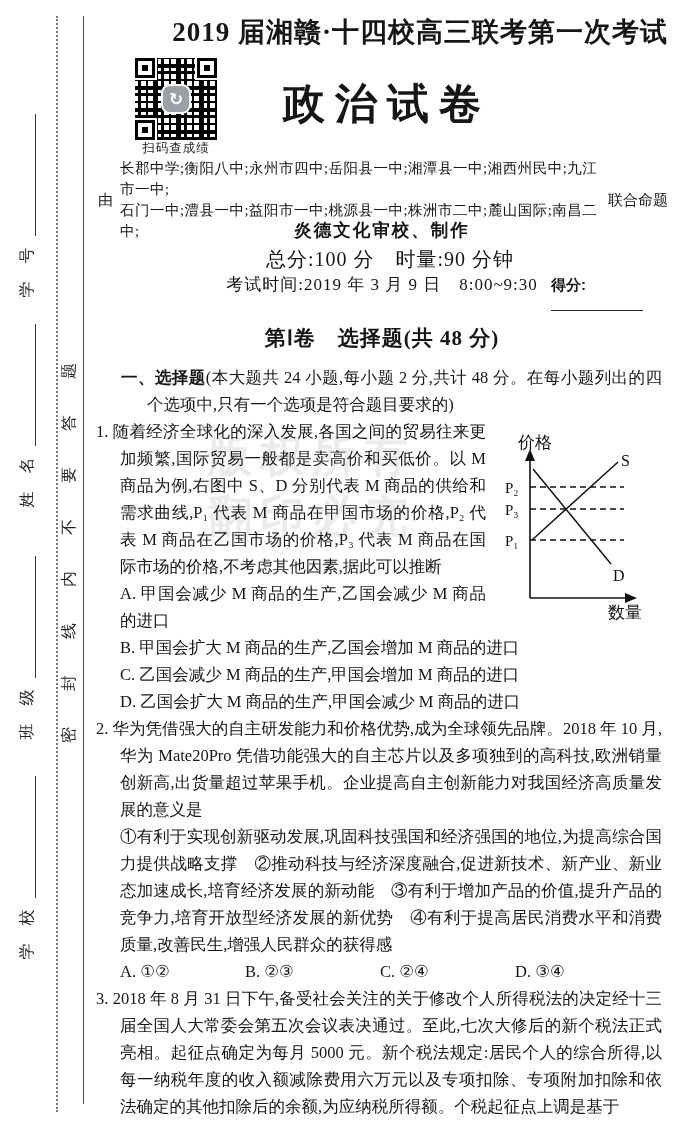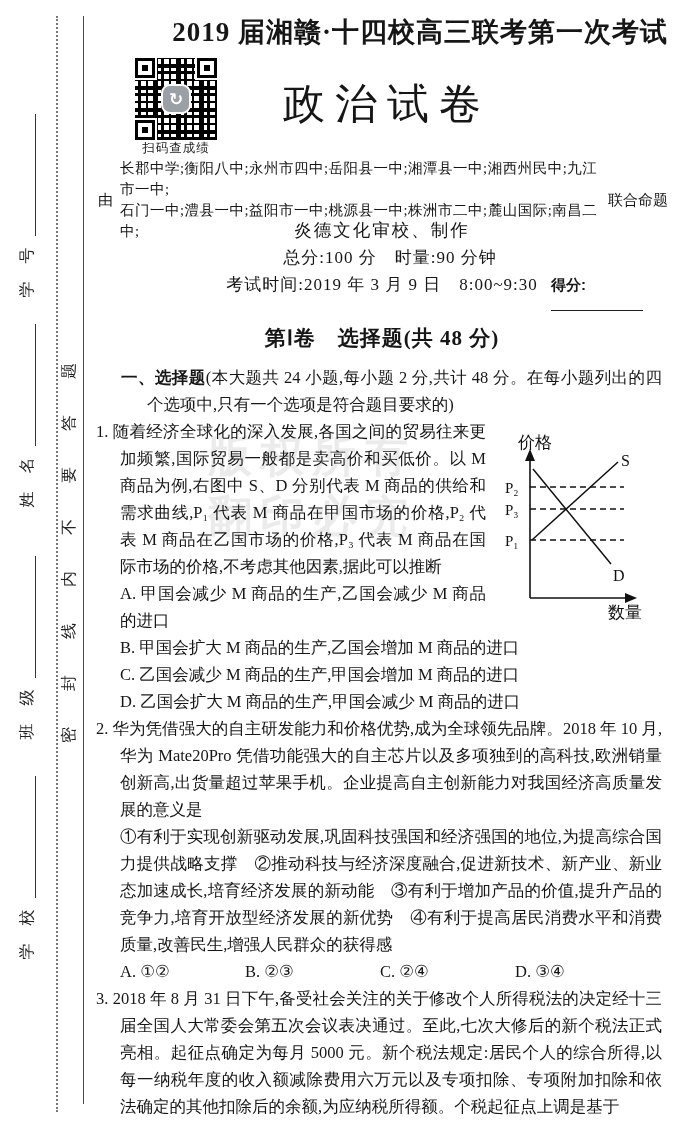--- a/index.html
+++ b/index.html
@@ -15,21 +15,21 @@
   .seal-label{width:440px;height:26px;left:-151px;top:522px;font-size:16px;letter-spacing:36px;color:#222;}
 
   
   .watermark{position:absolute;left:208px;top:426px;z-index:0;opacity:.16;color:#8a8a8a;
              font-family:"Liberation Sans",sans-serif;font-weight:bold;font-size:44px;
              letter-spacing:8px;line-height:60px;text-align:center;}
 
   
   .content{position:absolute;left:96px;top:0;width:572px;z-index:1;}
   .exam-title{position:absolute;top:14px;left:0;right:0;text-align:right;font-size:27px;font-weight:bold;letter-spacing:1px;}
-  .paper-title{position:absolute;top:76px;left:0;right:0;text-align:center;font-size:42px;font-weight:400;
+  .paper-title{position:absolute;top:76px;left:0;right:0;text-align:center;font-size:42px;font-weight:700;
                font-family:"Liberation Sans",sans-serif;letter-spacing:10px;text-indent:10px;}
 
   
   .qr-wrap{position:absolute;left:38px;top:58px;width:84px;text-align:center;}
   .qr{position:relative;width:82px;height:82px;margin:0 auto;
       background:
         repeating-linear-gradient(0deg,#000 0 3px,rgba(255,255,255,0) 3px 6px,#000 6px 10px,rgba(255,255,255,0) 10px 15px,#000 15px 17px,rgba(255,255,255,0) 17px 22px),
         repeating-linear-gradient(90deg,#fff 0 3px,#000 3px 6px,#fff 6px 11px,#000 11px 13px,#fff 13px 18px,#000 18px 23px);}
   .finder{position:absolute;width:20px;height:20px;background:#fff;box-shadow:0 0 0 2px #fff;}
   .finder::before{content:"";position:absolute;inset:0;border:3.5px solid #000;box-sizing:border-box;}
@@ -40,23 +40,23 @@
            display:flex;align-items:center;justify-content:center;font-size:17px;font-weight:bold;
            font-family:"DejaVu Sans",sans-serif;}
   .qr-caption{margin-top:0;font-size:12.5px;font-family:"Liberation Sans",sans-serif;color:#222;letter-spacing:1px;}
 
   
   .school-row{position:absolute;top:158px;left:2px;right:0;display:flex;align-items:center;gap:7px;}
   .by-label{font-size:15px;flex:0 0 auto;}
   .schools{flex:1 1 auto;font-size:14.5px;line-height:21px;letter-spacing:.5px;}
   .joint-label{font-size:15px;flex:0 0 auto;}
 
-  .review-line{position:absolute;top:218px;left:0;right:0;text-align:center;font-size:17.5px;font-weight:normal;
+  .review-line{position:absolute;top:218px;left:0;right:0;text-align:center;font-size:17.5px;font-weight:bold;
                font-family:"Liberation Sans",sans-serif;letter-spacing:2px;}
-  .totals-line{position:absolute;top:246px;left:16px;right:0;text-align:center;font-size:17px;letter-spacing:1px;}
+  .totals-line{position:absolute;top:246px;left:16px;right:0;text-align:center;font-size:20px;letter-spacing:1px;}
   .time-line{position:absolute;top:273px;left:0;right:0;text-align:center;font-size:17px;letter-spacing:1px;}
   .score-row{position:absolute;top:276px;left:455px;font-size:15px;font-weight:bold;
              font-family:"Liberation Sans",sans-serif;}
   .score-row .blank{display:inline-block;width:92px;height:1em;border-bottom:1.6px solid #222;vertical-align:baseline;}
 
   .part-title{position:absolute;top:324px;left:0;right:0;text-align:center;font-size:21px;font-weight:bold;letter-spacing:1px;}
 
   .intro{position:absolute;top:364px;left:0;right:6px;font-size:16.5px;line-height:27px;
          text-align:justify;padding-left:26px;text-indent:-26px;margin-left:25px;}
   .intro .lead{font-family:"Liberation Sans",sans-serif;font-weight:bold;}

